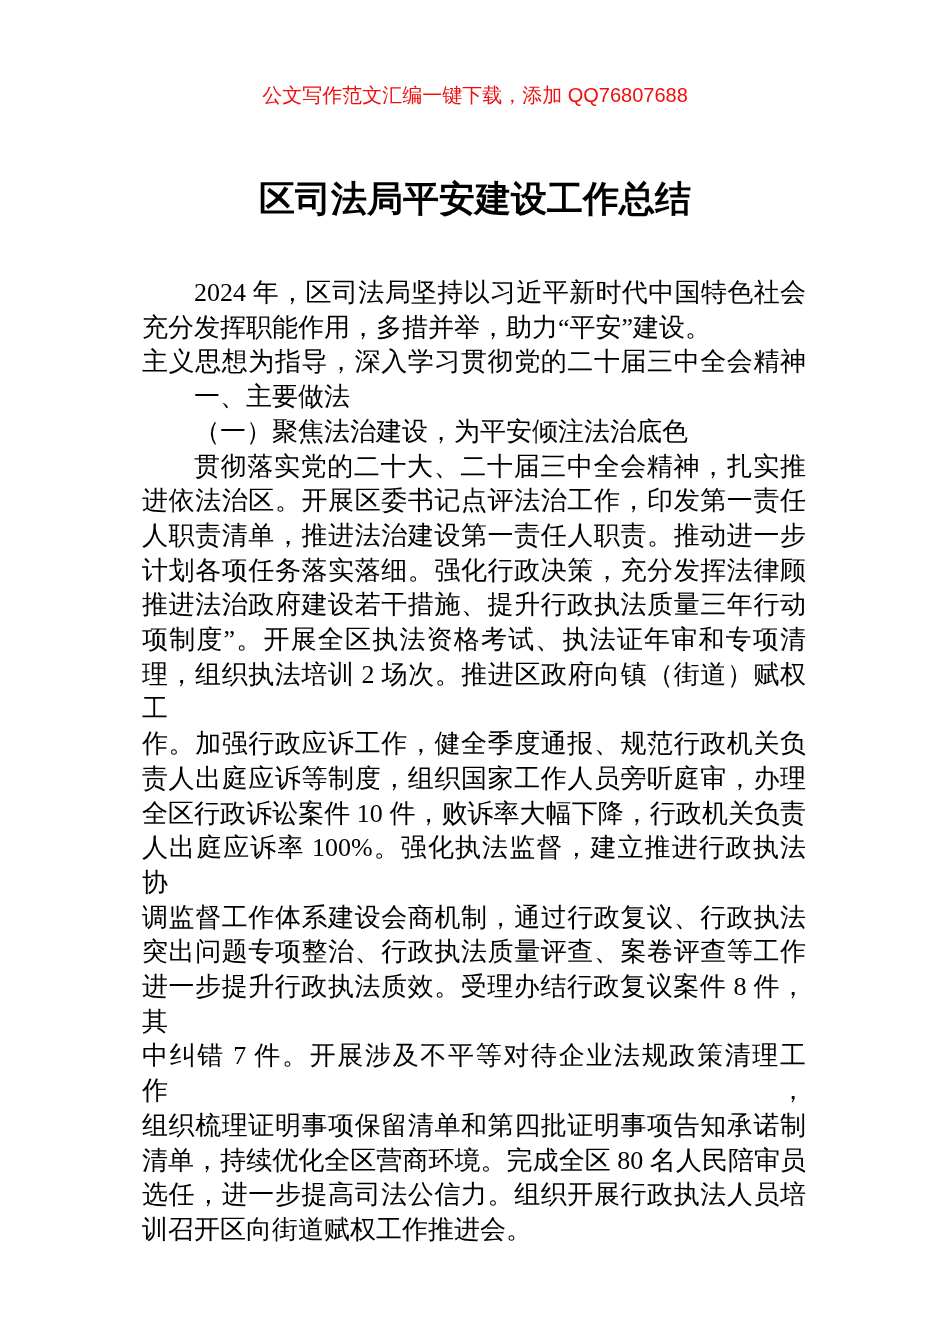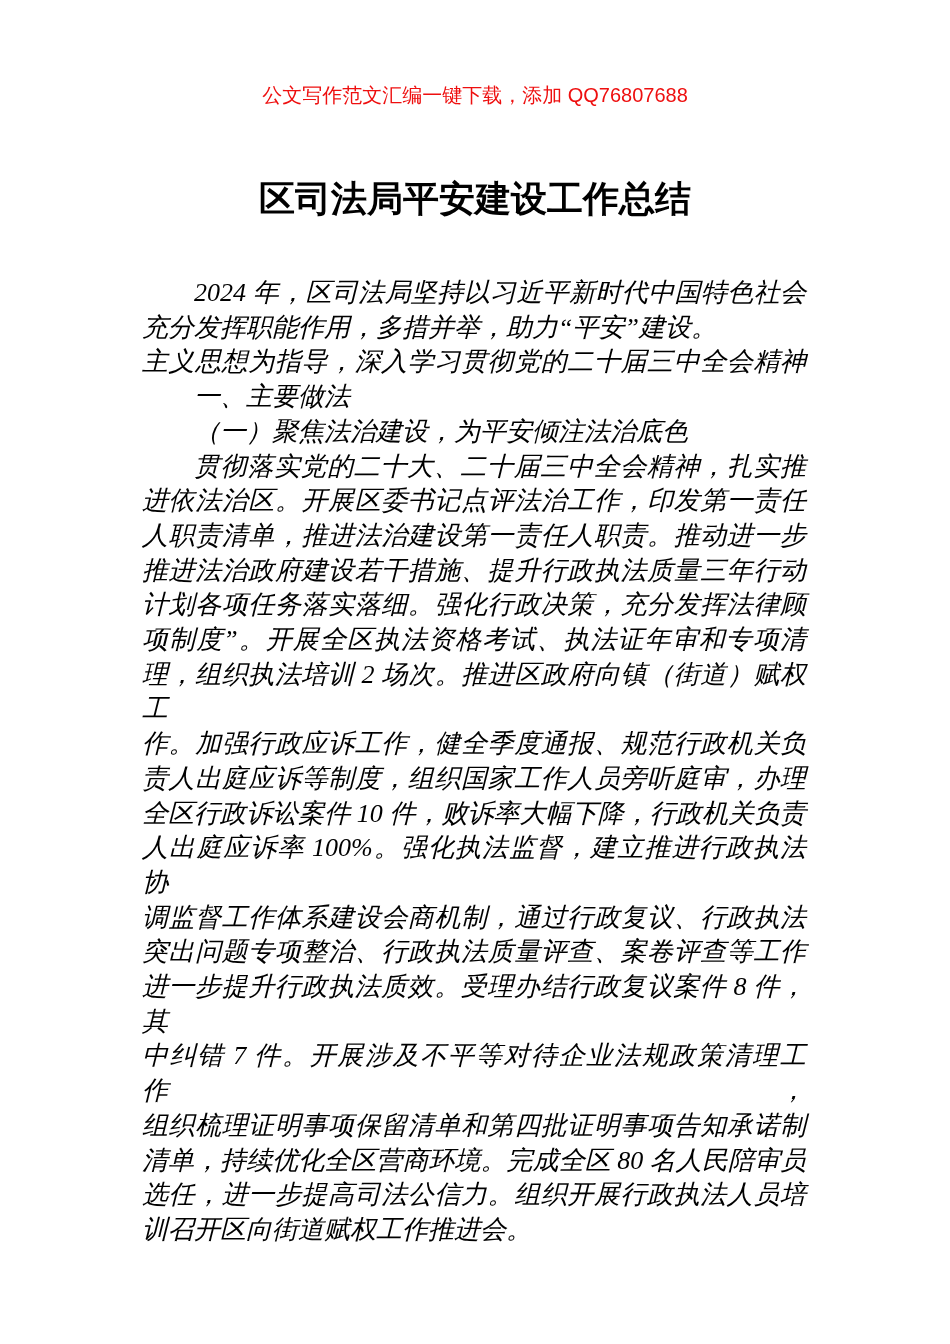--- a/index.html
+++ b/index.html
@@ -46,21 +46,20 @@
     width: 664px;
     color: #000000;
     
     font-family: "Liberation Serif", "DejaVu Serif", serif;
     font-size: 26px;
     line-height: 34.7px;
   }
   .doc-line {
     min-height: 34.7px;
     white-space: normal;
-    font-style: italic;
   }
   .doc-line.indent {
     text-indent: 52px; 
   }
   .doc-line.fill {
     
     text-align: justify;
     text-align-last: justify;
   }
 </style>
@@ -72,22 +71,22 @@
   <h1 class="title">区司法局平安建设工作总结</h1>
   <div class="doc-body">
       <div class="doc-line indent fill">2024 年，区司法局坚持以习近平新时代中国特色社会</div>
       <div class="doc-line">充分发挥职能作用，多措并举，助力“平安”建设。</div>
       <div class="doc-line fill">主义思想为指导，深入学习贯彻党的二十届三中全会精神</div>
       <div class="doc-line indent">一、主要做法</div>
       <div class="doc-line indent">（一）聚焦法治建设，为平安倾注法治底色</div>
       <div class="doc-line indent fill">贯彻落实党的二十大、二十届三中全会精神，扎实推</div>
       <div class="doc-line fill">进依法治区。开展区委书记点评法治工作，印发第一责任</div>
       <div class="doc-line fill">人职责清单，推进法治建设第一责任人职责。推动进一步</div>
+      <div class="doc-line fill">计划各项任务落实落细。强化行政决策，充分发挥法律顾</div>
       <div class="doc-line fill">推进法治政府建设若干措施、提升行政执法质量三年行动</div>
-      <div class="doc-line fill">计划各项任务落实落细。强化行政决策，充分发挥法律顾</div>
       <div class="doc-line fill">项制度”。开展全区执法资格考试、执法证年审和专项清</div>
       <div class="doc-line fill">理，组织执法培训 2 场次。推进区政府向镇（街道）赋权工</div>
       <div class="doc-line fill">作。加强行政应诉工作，健全季度通报、规范行政机关负</div>
       <div class="doc-line fill">责人出庭应诉等制度，组织国家工作人员旁听庭审，办理</div>
       <div class="doc-line fill">全区行政诉讼案件 10 件，败诉率大幅下降，行政机关负责</div>
       <div class="doc-line fill">人出庭应诉率 100%。强化执法监督，建立推进行政执法协</div>
       <div class="doc-line fill">调监督工作体系建设会商机制，通过行政复议、行政执法</div>
       <div class="doc-line fill">突出问题专项整治、行政执法质量评查、案卷评查等工作</div>
       <div class="doc-line fill">进一步提升行政执法质效。受理办结行政复议案件 8 件，其</div>
       <div class="doc-line fill">中纠错 7 件。开展涉及不平等对待企业法规政策清理工作，</div>

